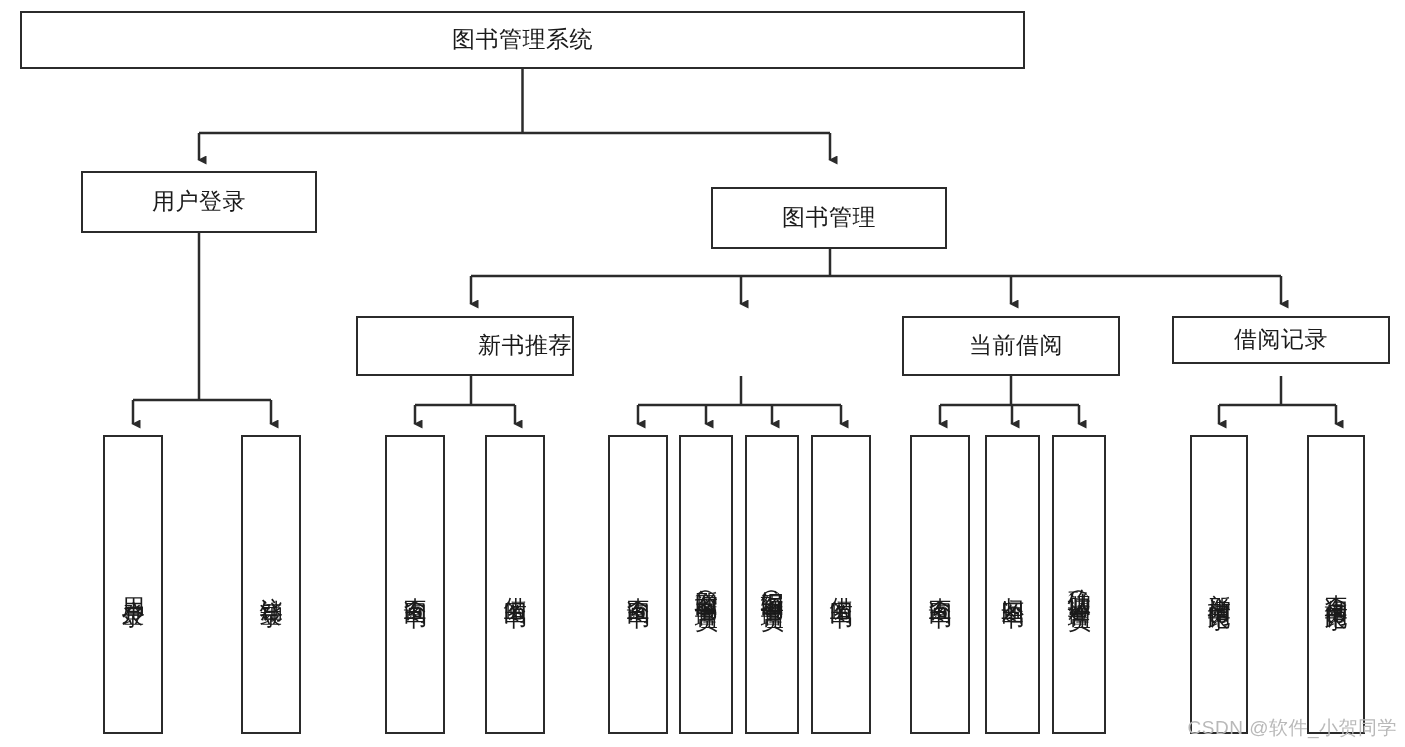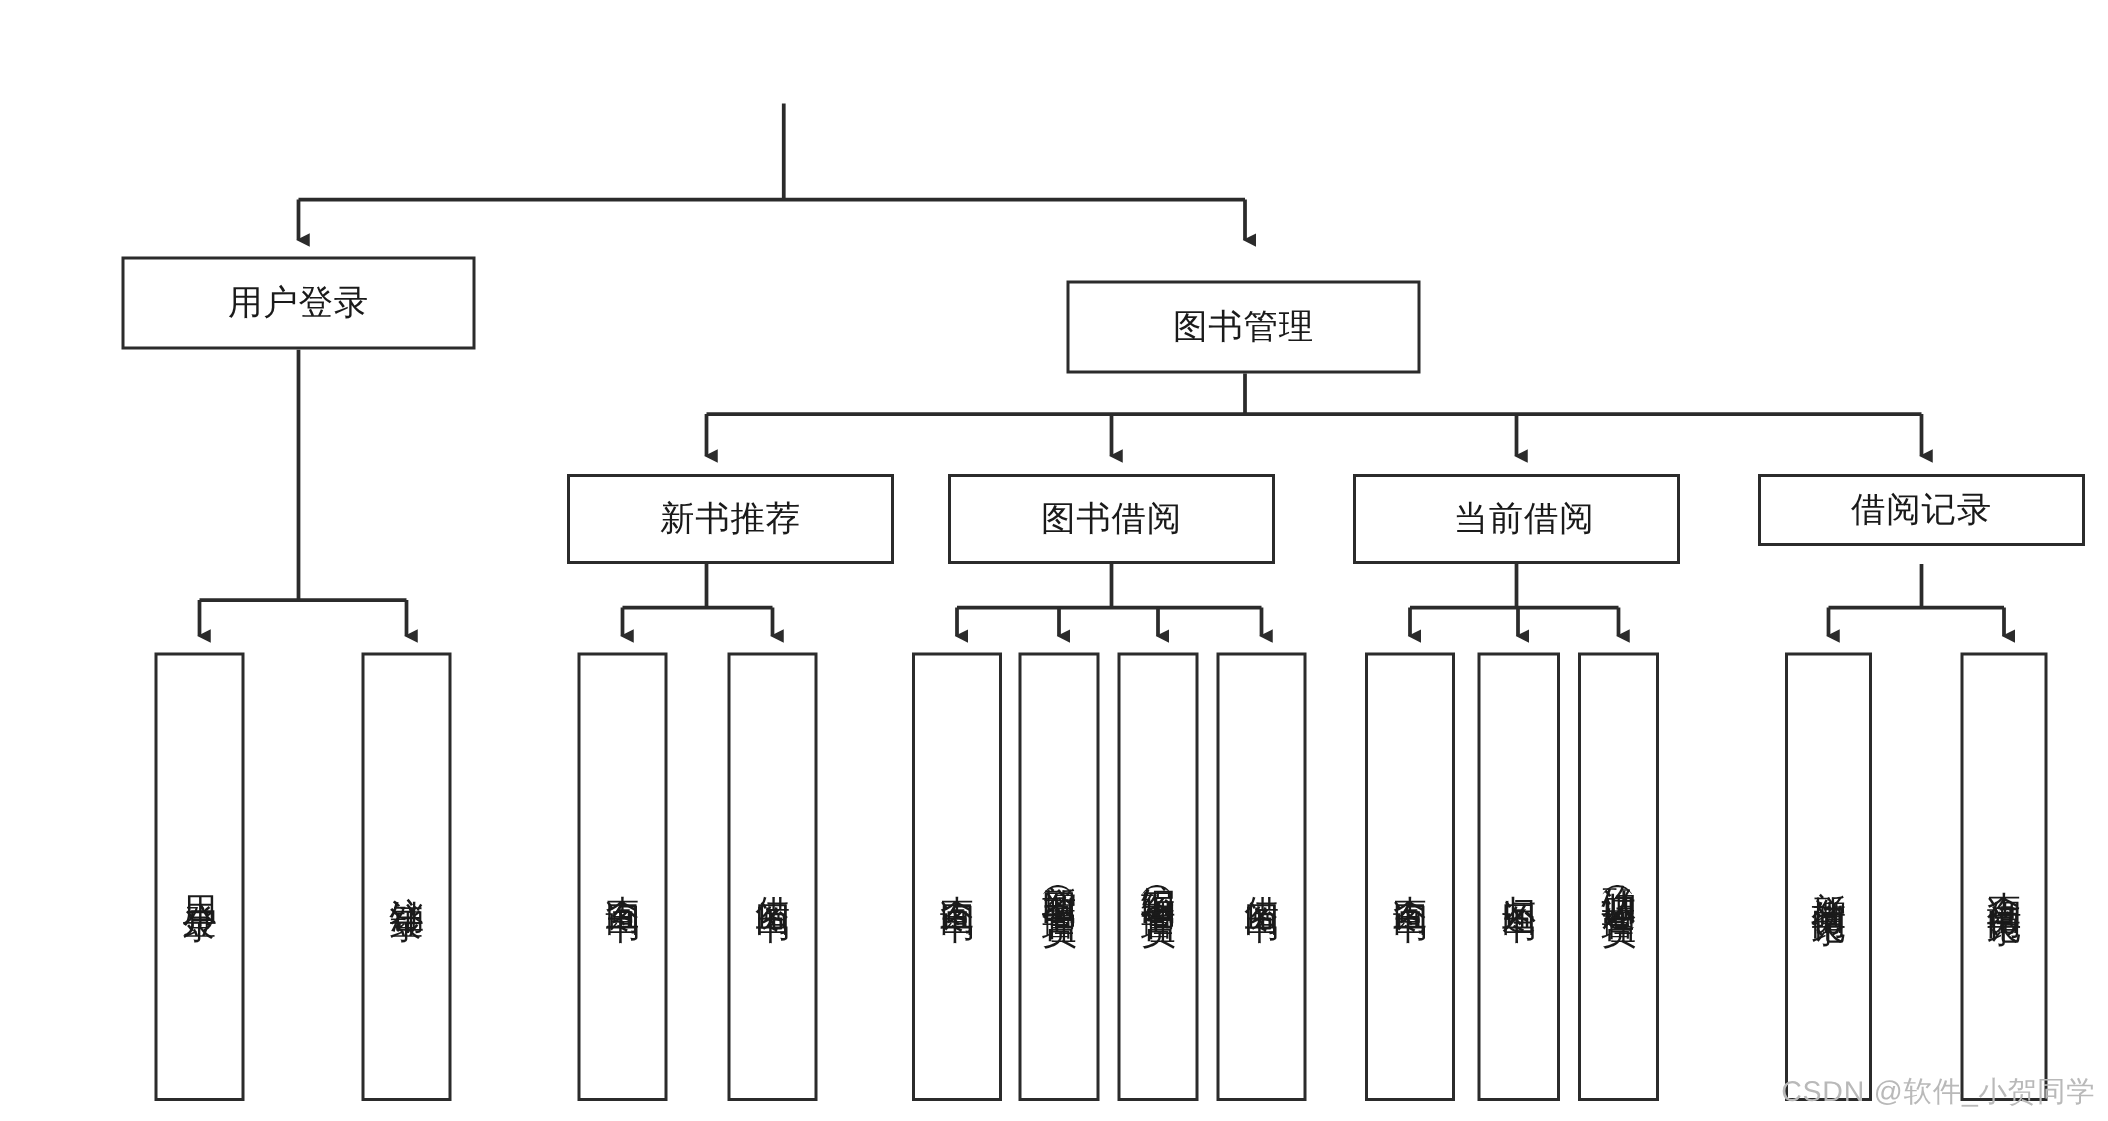--- a/index.html
+++ b/index.html
@@ -134,33 +134,33 @@
     </g>
 
     <g stroke="#2b2b2b" stroke-width="2.5" fill="none">
       <path d="M1281,376 L1281,405"></path>
       <path d="M1219,405 L1336,405"></path>
       <path d="M1219,405 L1219,424" marker-end="url(#arrow)"></path>
       <path d="M1336,405 L1336,424" marker-end="url(#arrow)"></path>
     </g>
   </svg>
 
+  <div class="node horiz" style="left:20px; top:11px; width:1005px; height:58px;">
+    <span class="node-label">图书管理系统</span>
+  </div>
 
   <div class="node horiz" style="left:81px; top:171px; width:236px; height:62px;">
     <span class="node-label">用户登录</span>
   </div>
   <div class="node horiz" style="left:711px; top:187px; width:236px; height:62px;">
     <span class="node-label">图书管理</span>
   </div>
 
-  <div class="node horiz" style="left:378px; top:316px; width:218px; height:60px;">
+  <div class="node horiz" style="left:356px; top:316px; width:218px; height:60px;justify-content:flex-end;">
     <span class="node-label">新书推荐</span>
-  </div>
-  <div class="node horiz" style="left:632px; top:316px; width:218px; height:60px;">
-    <span class="node-label">图书借阅</span>
   </div>
   <div class="node horiz" style="left:902px; top:316px; width:218px; height:60px;padding-left:10px;">
     <span class="node-label">当前借阅</span>
   </div>
   <div class="node horiz" style="left:1172px; top:316px; width:218px; height:48px;font-family:Liberation Serif, serif;">
     <span class="node-label">借阅记录</span>
   </div>
 
   <div class="node vert" style="left:103px; top:435px; width:60px; height:299px;">
     <span class="node-label">用户登录</span>

